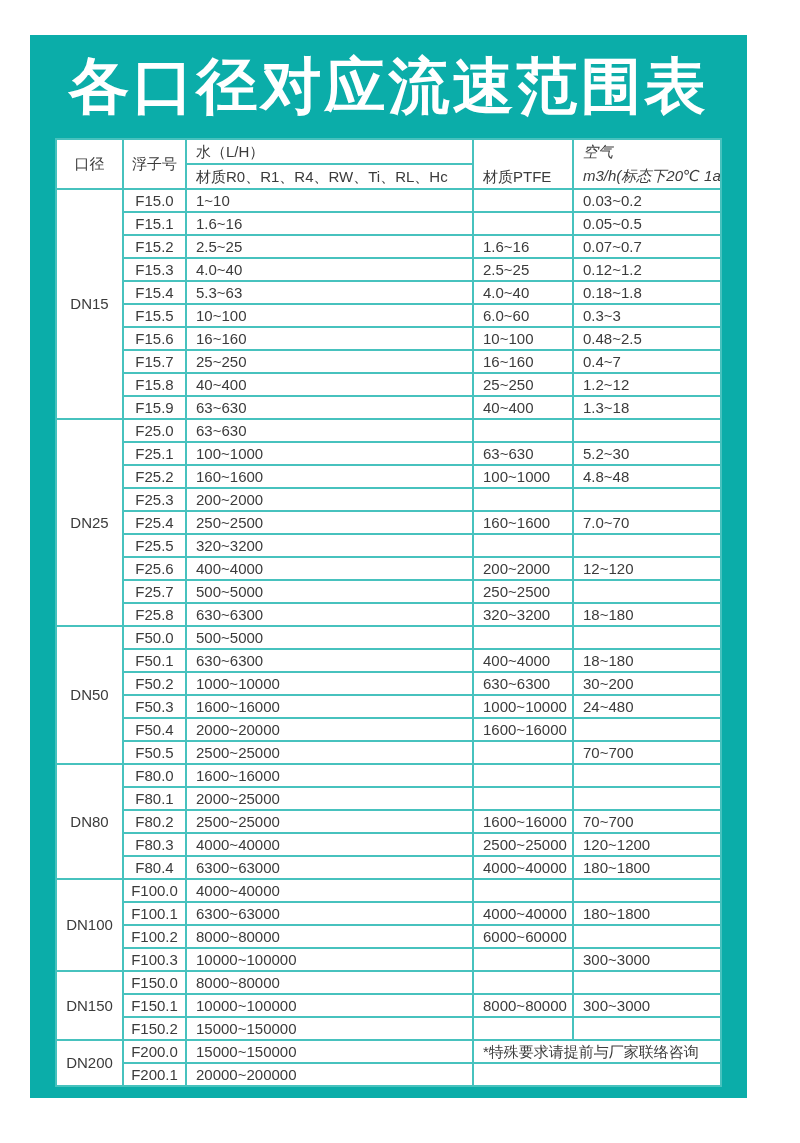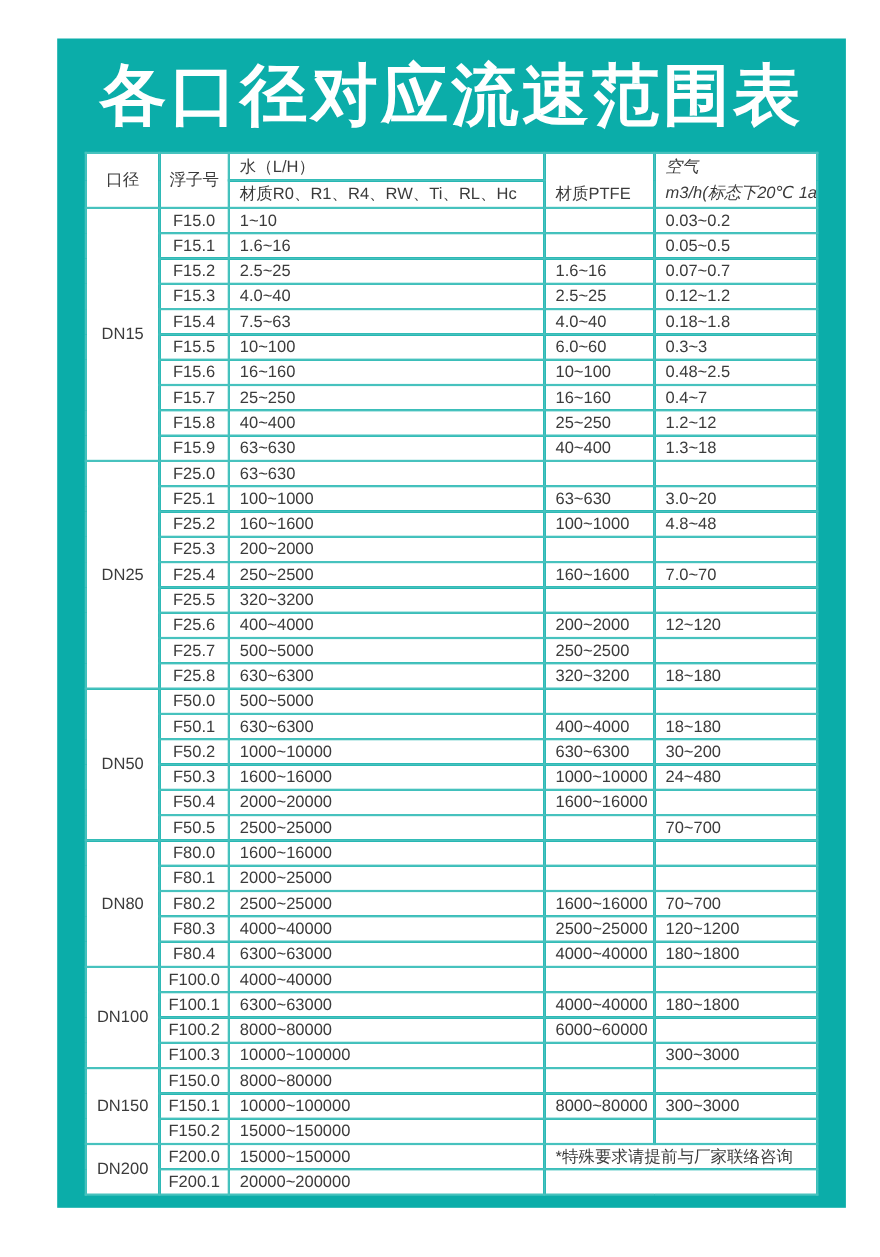--- a/index.html
+++ b/index.html
@@ -5,21 +5,21 @@
   * { box-sizing: border-box; }
   html, body { margin: 0; padding: 0; }
   body {
     width: 800px; height: 1143px;
     background: #ffffff;
     font-family: "Liberation Sans", "DejaVu Sans", sans-serif;
     position: relative;
   }
   .panel {
     position: absolute;
-    left: 52px; top: 35px;
+    left: 30px; top: 35px;
     width: 717px; height: 1063px;
     background: #0bada9;
   }
   .title-bar {
     height: 103px;
     display: flex;
     align-items: center;
     justify-content: center;
     color: #ffffff;
     font-size: 61px;
@@ -108,21 +108,21 @@
           <td class="c-left">0.07~0.7</td>
         </tr>
         <tr>
           <td class="c-center">F15.3</td>
           <td class="c-left">4.0~40</td>
           <td class="c-left">2.5~25</td>
           <td class="c-left">0.12~1.2</td>
         </tr>
         <tr>
           <td class="c-center">F15.4</td>
-          <td class="c-left">7.5~63</td>
+          <td class="c-left">5.3~63</td>
           <td class="c-left">4.0~40</td>
           <td class="c-left">0.18~1.8</td>
         </tr>
         <tr>
           <td class="c-center">F15.5</td>
           <td class="c-left">10~100</td>
           <td class="c-left">6.0~60</td>
           <td class="c-left">0.3~3</td>
         </tr>
         <tr>
@@ -153,21 +153,21 @@
           <td class="c-center" rowspan="9">DN25</td>
           <td class="c-center">F25.0</td>
           <td class="c-left">63~630</td>
           <td class="c-left"></td>
           <td class="c-left"></td>
         </tr>
         <tr>
           <td class="c-center">F25.1</td>
           <td class="c-left">100~1000</td>
           <td class="c-left">63~630</td>
-          <td class="c-left">3.0~20</td>
+          <td class="c-left">5.2~30</td>
         </tr>
         <tr>
           <td class="c-center">F25.2</td>
           <td class="c-left">160~1600</td>
           <td class="c-left">100~1000</td>
           <td class="c-left">4.8~48</td>
         </tr>
         <tr>
           <td class="c-center">F25.3</td>
           <td class="c-left">200~2000</td>

